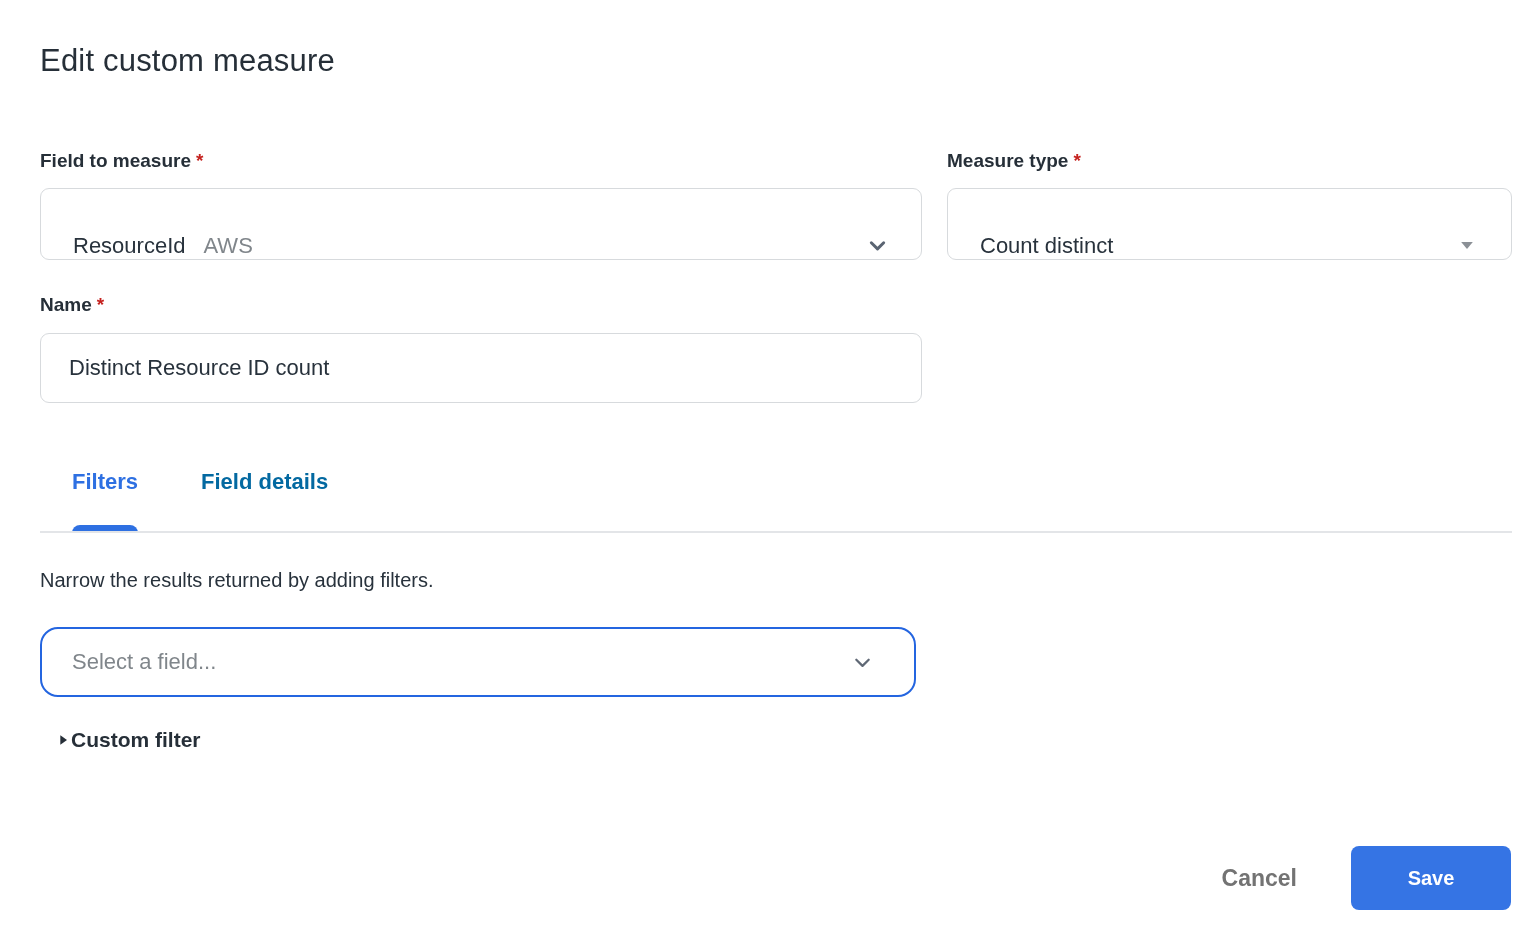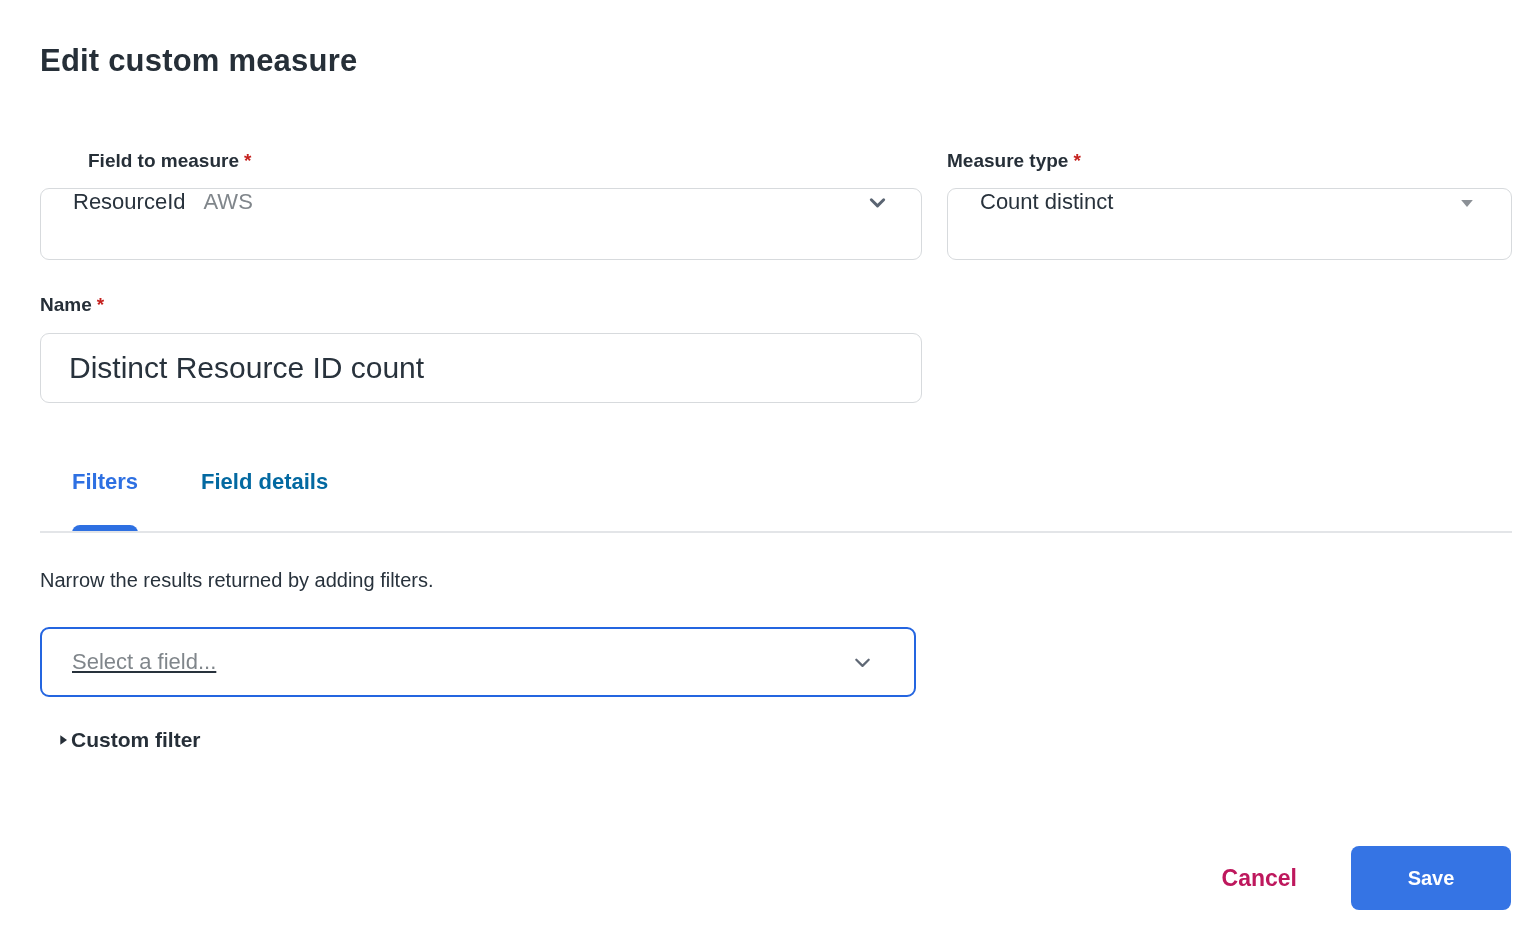--- a/index.html
+++ b/index.html
@@ -14,21 +14,21 @@
     width: 1536px;
     height: 926px;
     background: #ffffff;
     overflow: hidden;
   }
   .title {
     position: absolute;
     left: 40px;
     top: 22px;
     font-size: 31px;
-    font-weight: 700;
+    font-weight: 400;
     letter-spacing: 0.2px;
     color: #262f38;
   }
   .field-label {
     position: absolute;
     font-size: 19px;
     font-weight: 700;
     color: #262f38;
   }
   .req {
@@ -37,39 +37,39 @@
     font-weight: 700;
   }
   .combo {
     position: absolute;
     box-sizing: border-box;
     height: 72px;
     border: 1px solid #d7dadd;
     border-radius: 9px;
     background: #ffffff;
     display: flex;
-    align-items: flex-start;
+    align-items: flex-end;
     padding: 0 30px 0 32px;
     font-size: 22px;
     cursor: pointer;
   }
   .combo .value { color: #28323c; }
   .combo .badge { color: #80868b; margin-left: 18px; }
   .combo .trail { margin-left: auto; display: flex; align-items: center; }
   .text-input {
     position: absolute;
     box-sizing: border-box;
     left: 40px;
     top: 333px;
     width: 882px;
     height: 70px;
     border: 1px solid #d7dadd;
     border-radius: 9px;
     padding: 0 28px;
-    font-size: 30px;
+    font-size: 22px;
     color: #28323c;
     font-family: "Liberation Sans", sans-serif;
     outline: none;
   }
   .tabs {
     position: absolute;
     left: 72px;
     top: 469px;
     display: flex;
     gap: 63px;
@@ -109,27 +109,26 @@
     color: #28323c;
   }
   .filter-select {
     position: absolute;
     box-sizing: border-box;
     left: 40px;
     top: 627px;
     width: 876px;
     height: 70px;
     border: 2px solid #2465e0;
-    border-radius: 9px;
+    border-radius: 18px;
     display: flex;
     align-items: center;
     padding: 0 38px 0 30px;
     cursor: pointer;
     background: #ffffff;
-    text-decoration: underline;
   }
   .filter-select .placeholder {
     color: #80868b;
     font-size: 22px;
   }
   .filter-select .trail { margin-left: auto; display: flex; align-items: center; }
   .custom-filter {
     position: absolute;
     left: 55px;
     top: 728px;
@@ -146,21 +145,21 @@
     position: absolute;
     right: 25px;
     bottom: 16px;
     display: flex;
     align-items: center;
     gap: 50px;
   }
   .cancel-btn {
     font-size: 23px;
     font-weight: 700;
-    color: #be185d;
+    color: #737373;
     background: none;
     border: none;
     cursor: pointer;
     font-family: "Liberation Sans", sans-serif;
     padding: 10px 4px;
   }
   .save-btn {
     width: 160px;
     height: 64px;
     background: #3574e4;
@@ -174,21 +173,21 @@
   }
   .icon { display: inline-flex; }
 </style>
 </head>
 <body>
 
 <div class="page">
 
   <h1 class="title">Edit custom measure</h1>
 
-  <div class="field-label" style="left:40px; top:150px;margin-left:48px;">
+  <div class="field-label" style="left:40px; top:150px;">
     <span>Field to measure</span><span class="req">*</span>
   </div>
   <div class="combo" style="left:40px; top:188px; width:882px;">
     <span class="value">ResourceId</span>
     <span class="badge">AWS</span>
     <span class="trail icon">
       <svg width="27" height="27" viewBox="0 0 24 24">
           <path d="M6.5 9.5l5.5 5.5 5.5-5.5" fill="none" stroke="#5a6472" stroke-width="2.6" stroke-linecap="round" stroke-linejoin="round"></path>
         </svg>
     </span>

